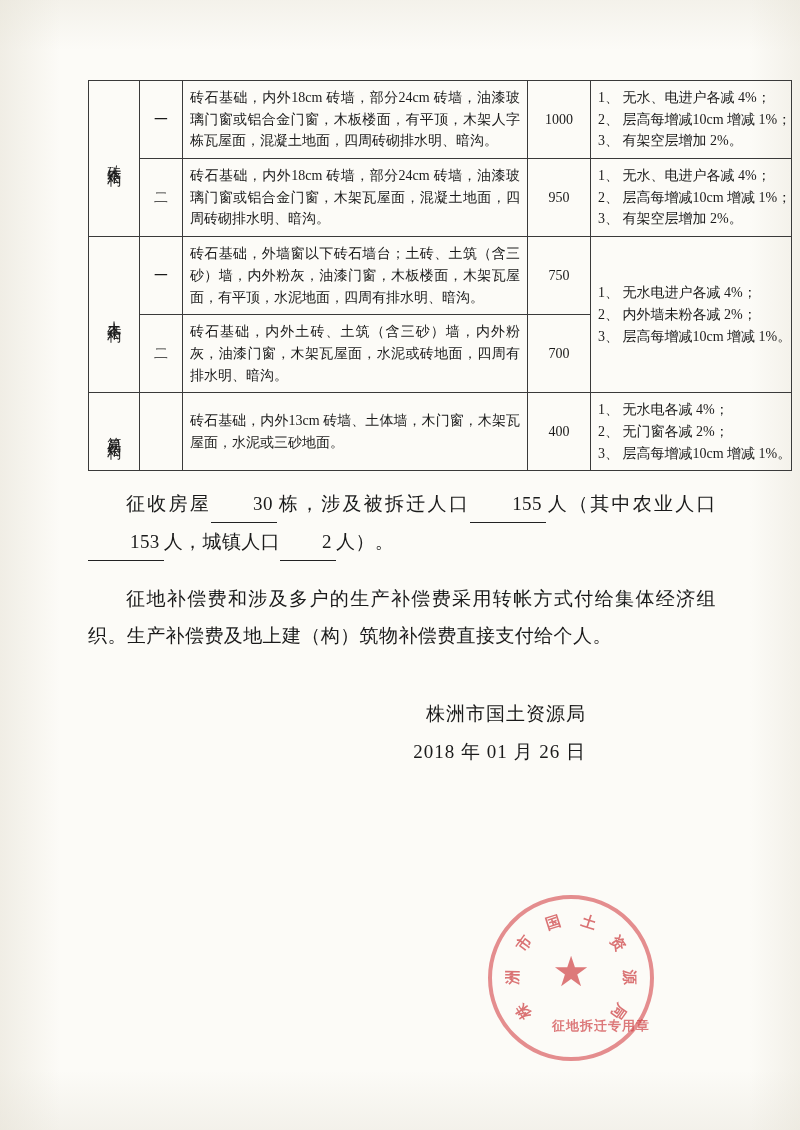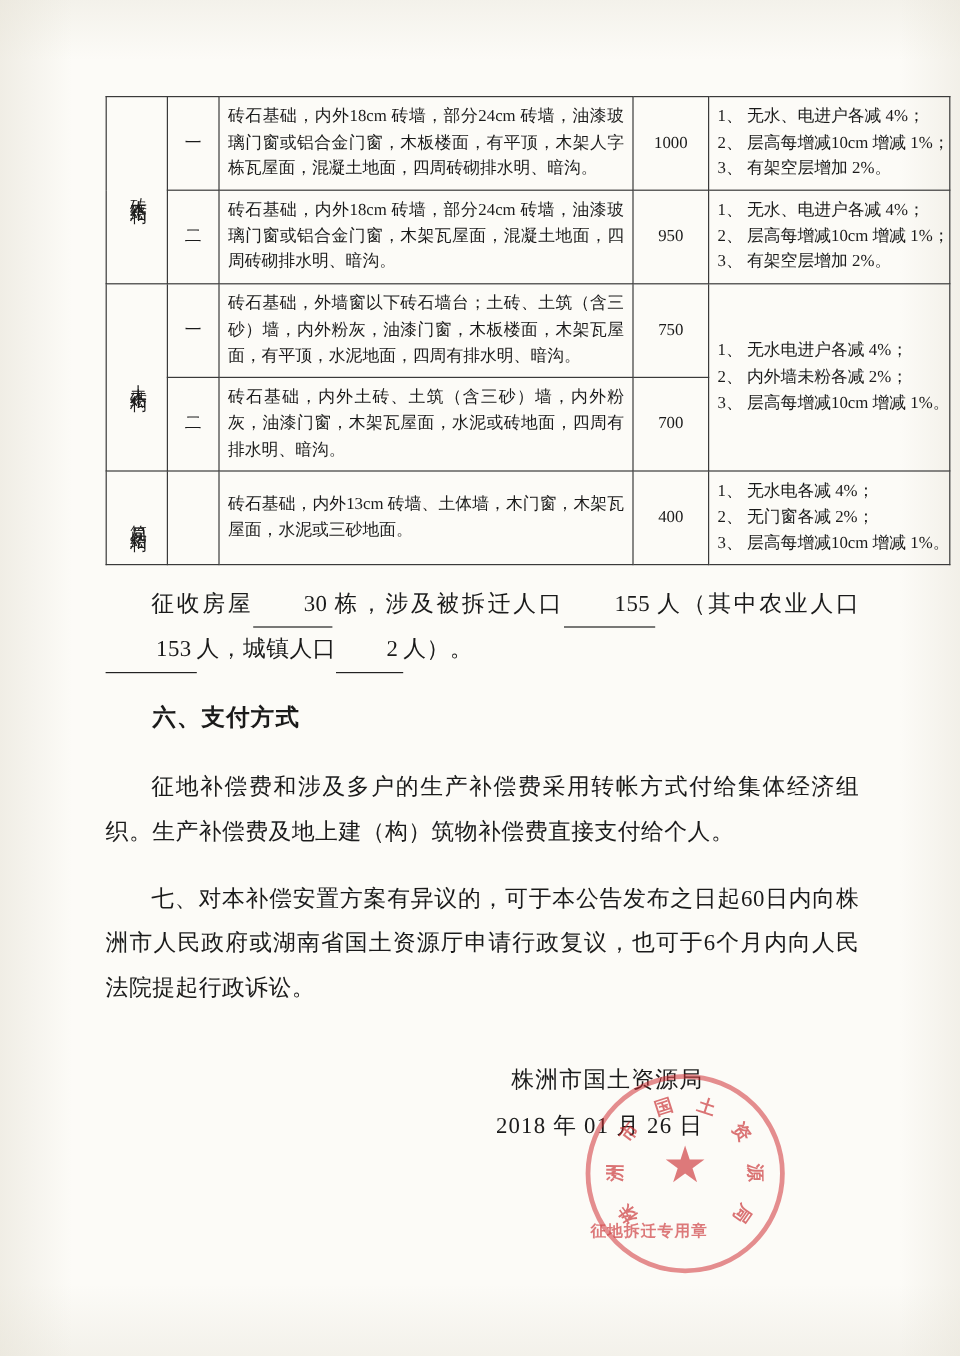--- a/index.html
+++ b/index.html
@@ -169,21 +169,21 @@
     transform: translate(-50%, -50%);
     font-size: 42px;
     color: rgba(203, 40, 44, 0.72);
     line-height: 1;
   }
   .seal .bottom-text {
     position: absolute;
     left: 0;
     right: 0;
     bottom: 22px;
-    text-align: left;
+    text-align: right;
     font-size: 13px;
     color: rgba(201, 40, 44, 0.72);
     letter-spacing: 1px;
     font-weight: bold;
   }
 </style>
 </head>
 <body>
 
 <div class="page">
@@ -260,24 +260,22 @@
           </td>
         </tr>
       </tbody>
     </table>
 
     <p class="para indent">
       <span>征收房屋</span><span class="blank">30</span><span>栋，涉及被拆迁人口</span><span class="blank">155</span><span>人（其中农业人口</span><span class="blank">153</span><span>人，城镇人口</span><span class="blank">2</span><span>人）。</span>
     </p>
 
 
-    <p class="heading">六、支付方式</p>
     <p class="para indent">征地补偿费和涉及多户的生产补偿费采用转帐方式付给集体经济组织。生产补偿费及地上建（构）筑物补偿费直接支付给个人。</p>
 
-    <p class="para indent">七、对本补偿安置方案有异议的，可于本公告发布之日起60日内向株洲市人民政府或湖南省国土资源厅申请行政复议，也可于6个月内向人民法院提起行政诉讼。</p>
 
     <div class="sign-block">
       <div class="sign-line">株洲市国土资源局</div>
       <div class="sign-line">2018 年 01 月 26 日</div>
     </div>
 
   </div>
 
   <div class="seal">
     <div class="ring-text">

